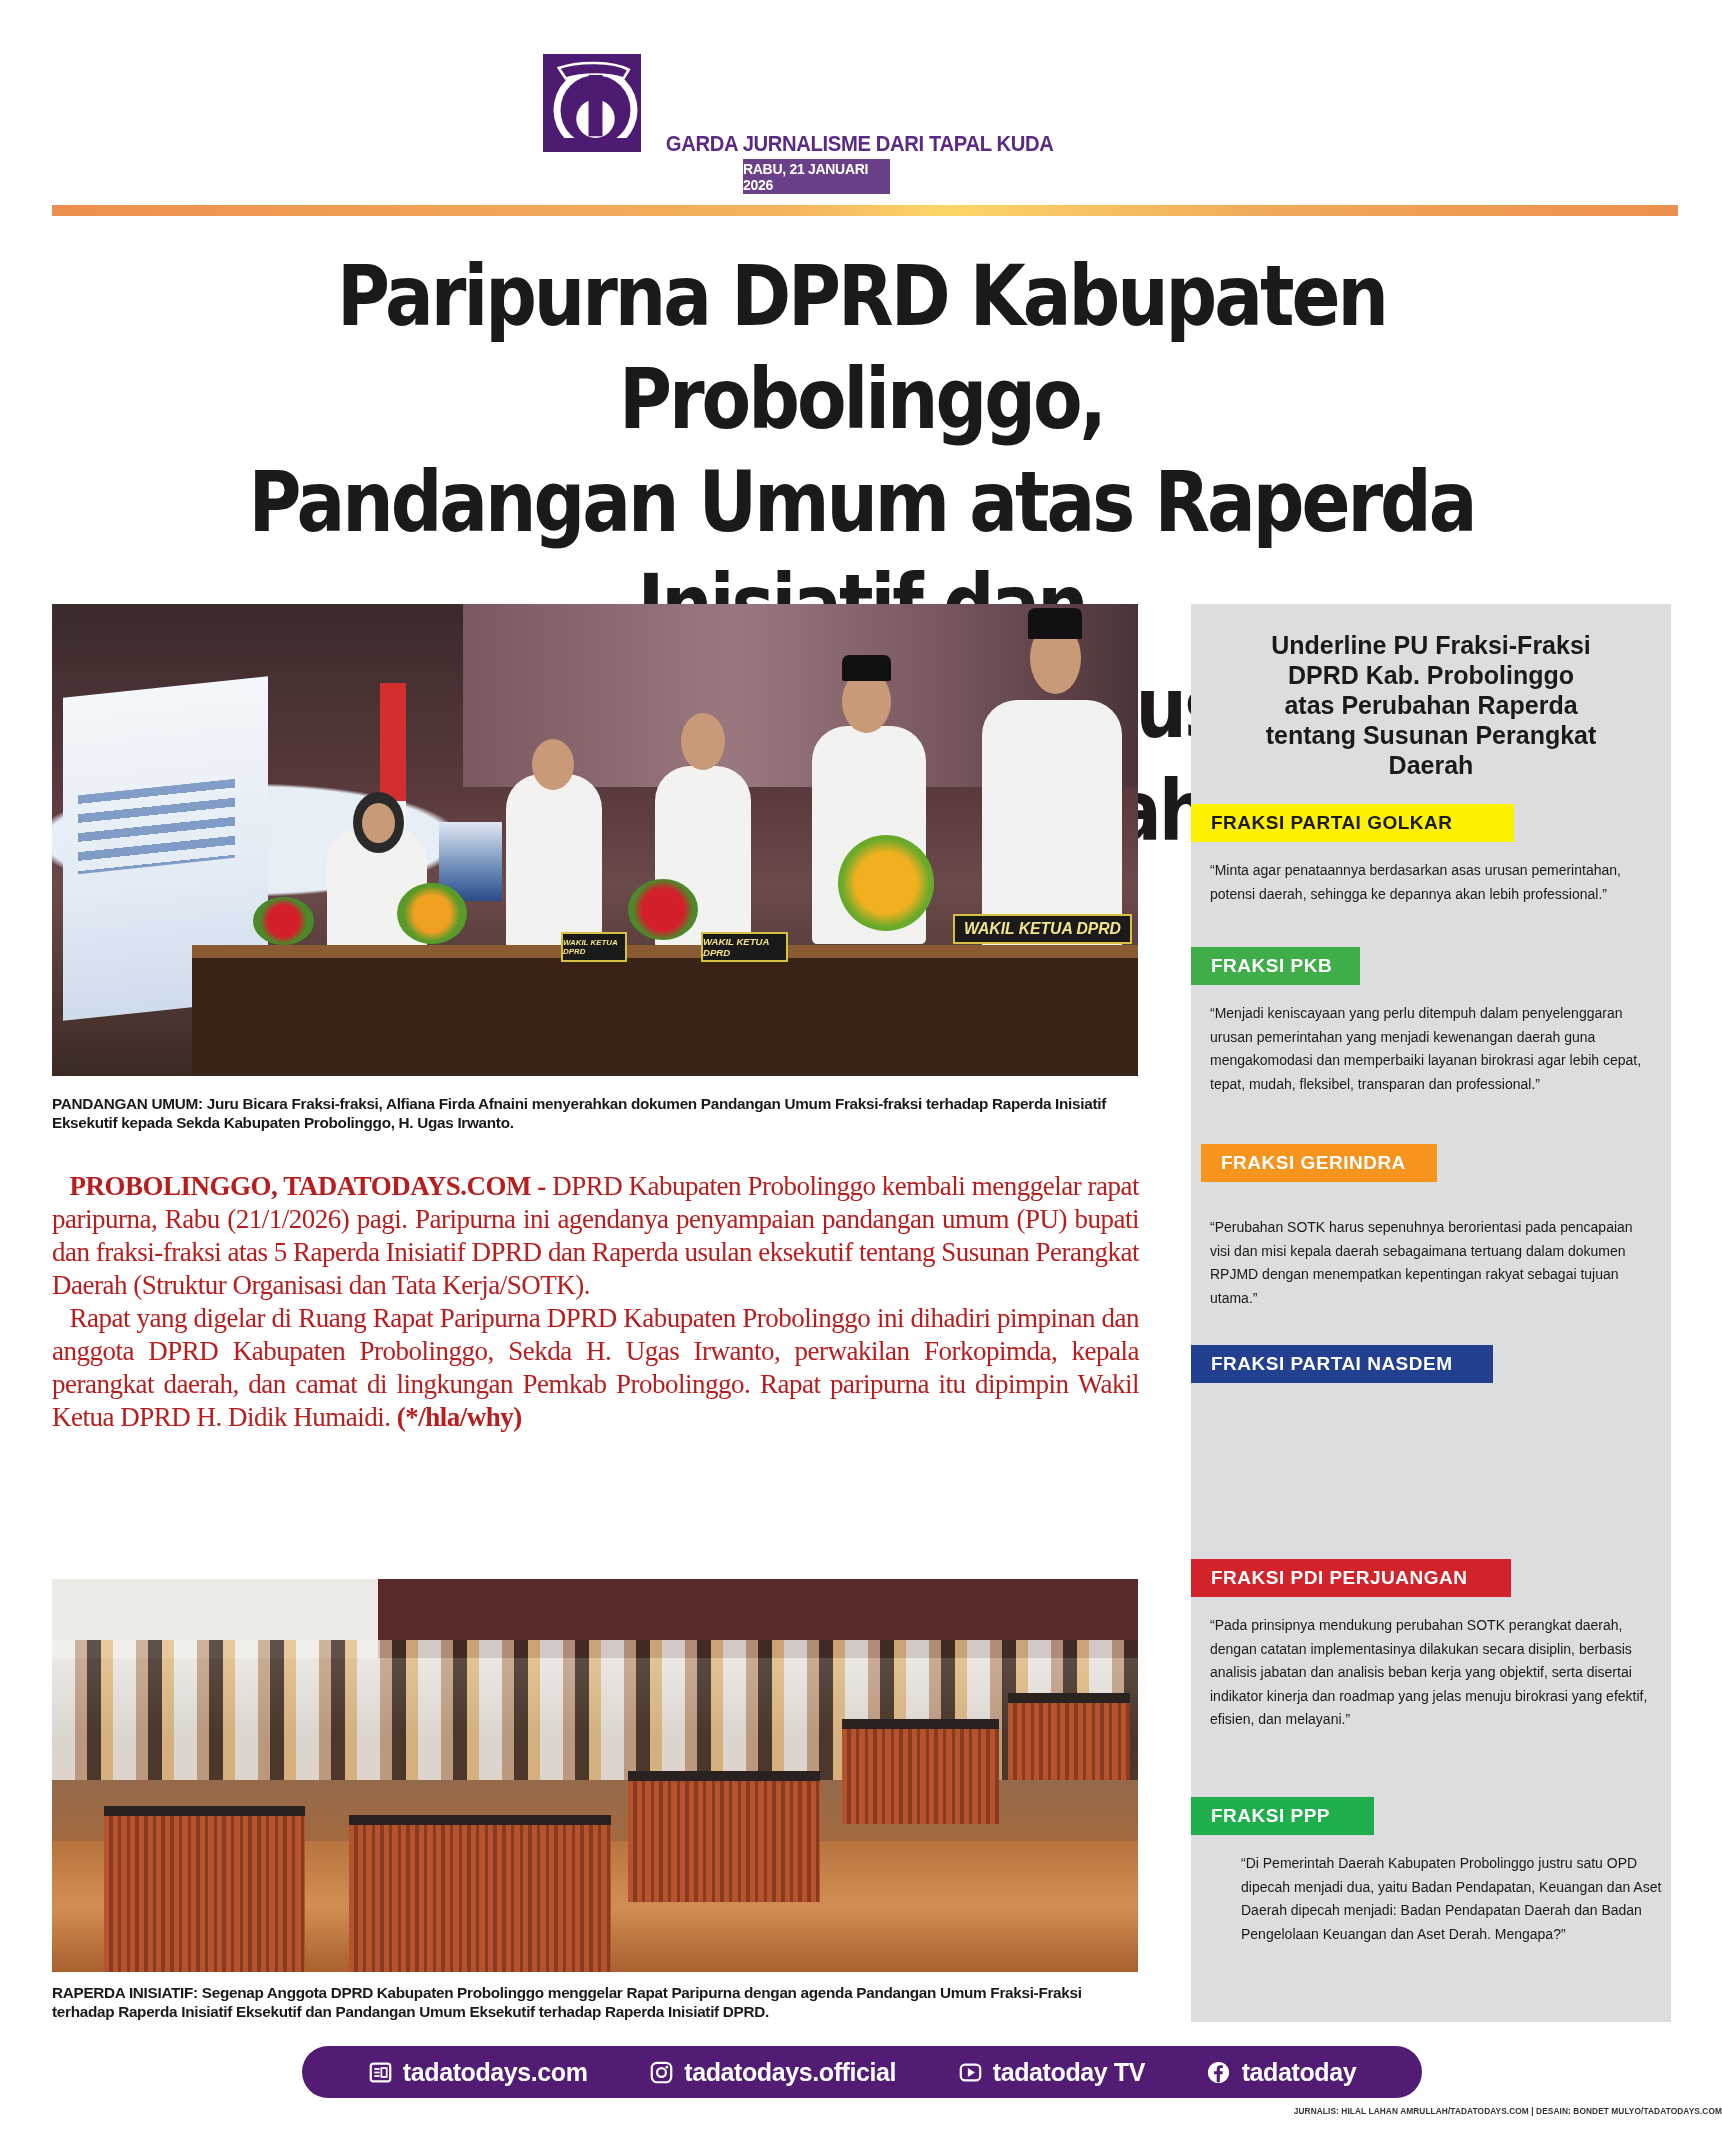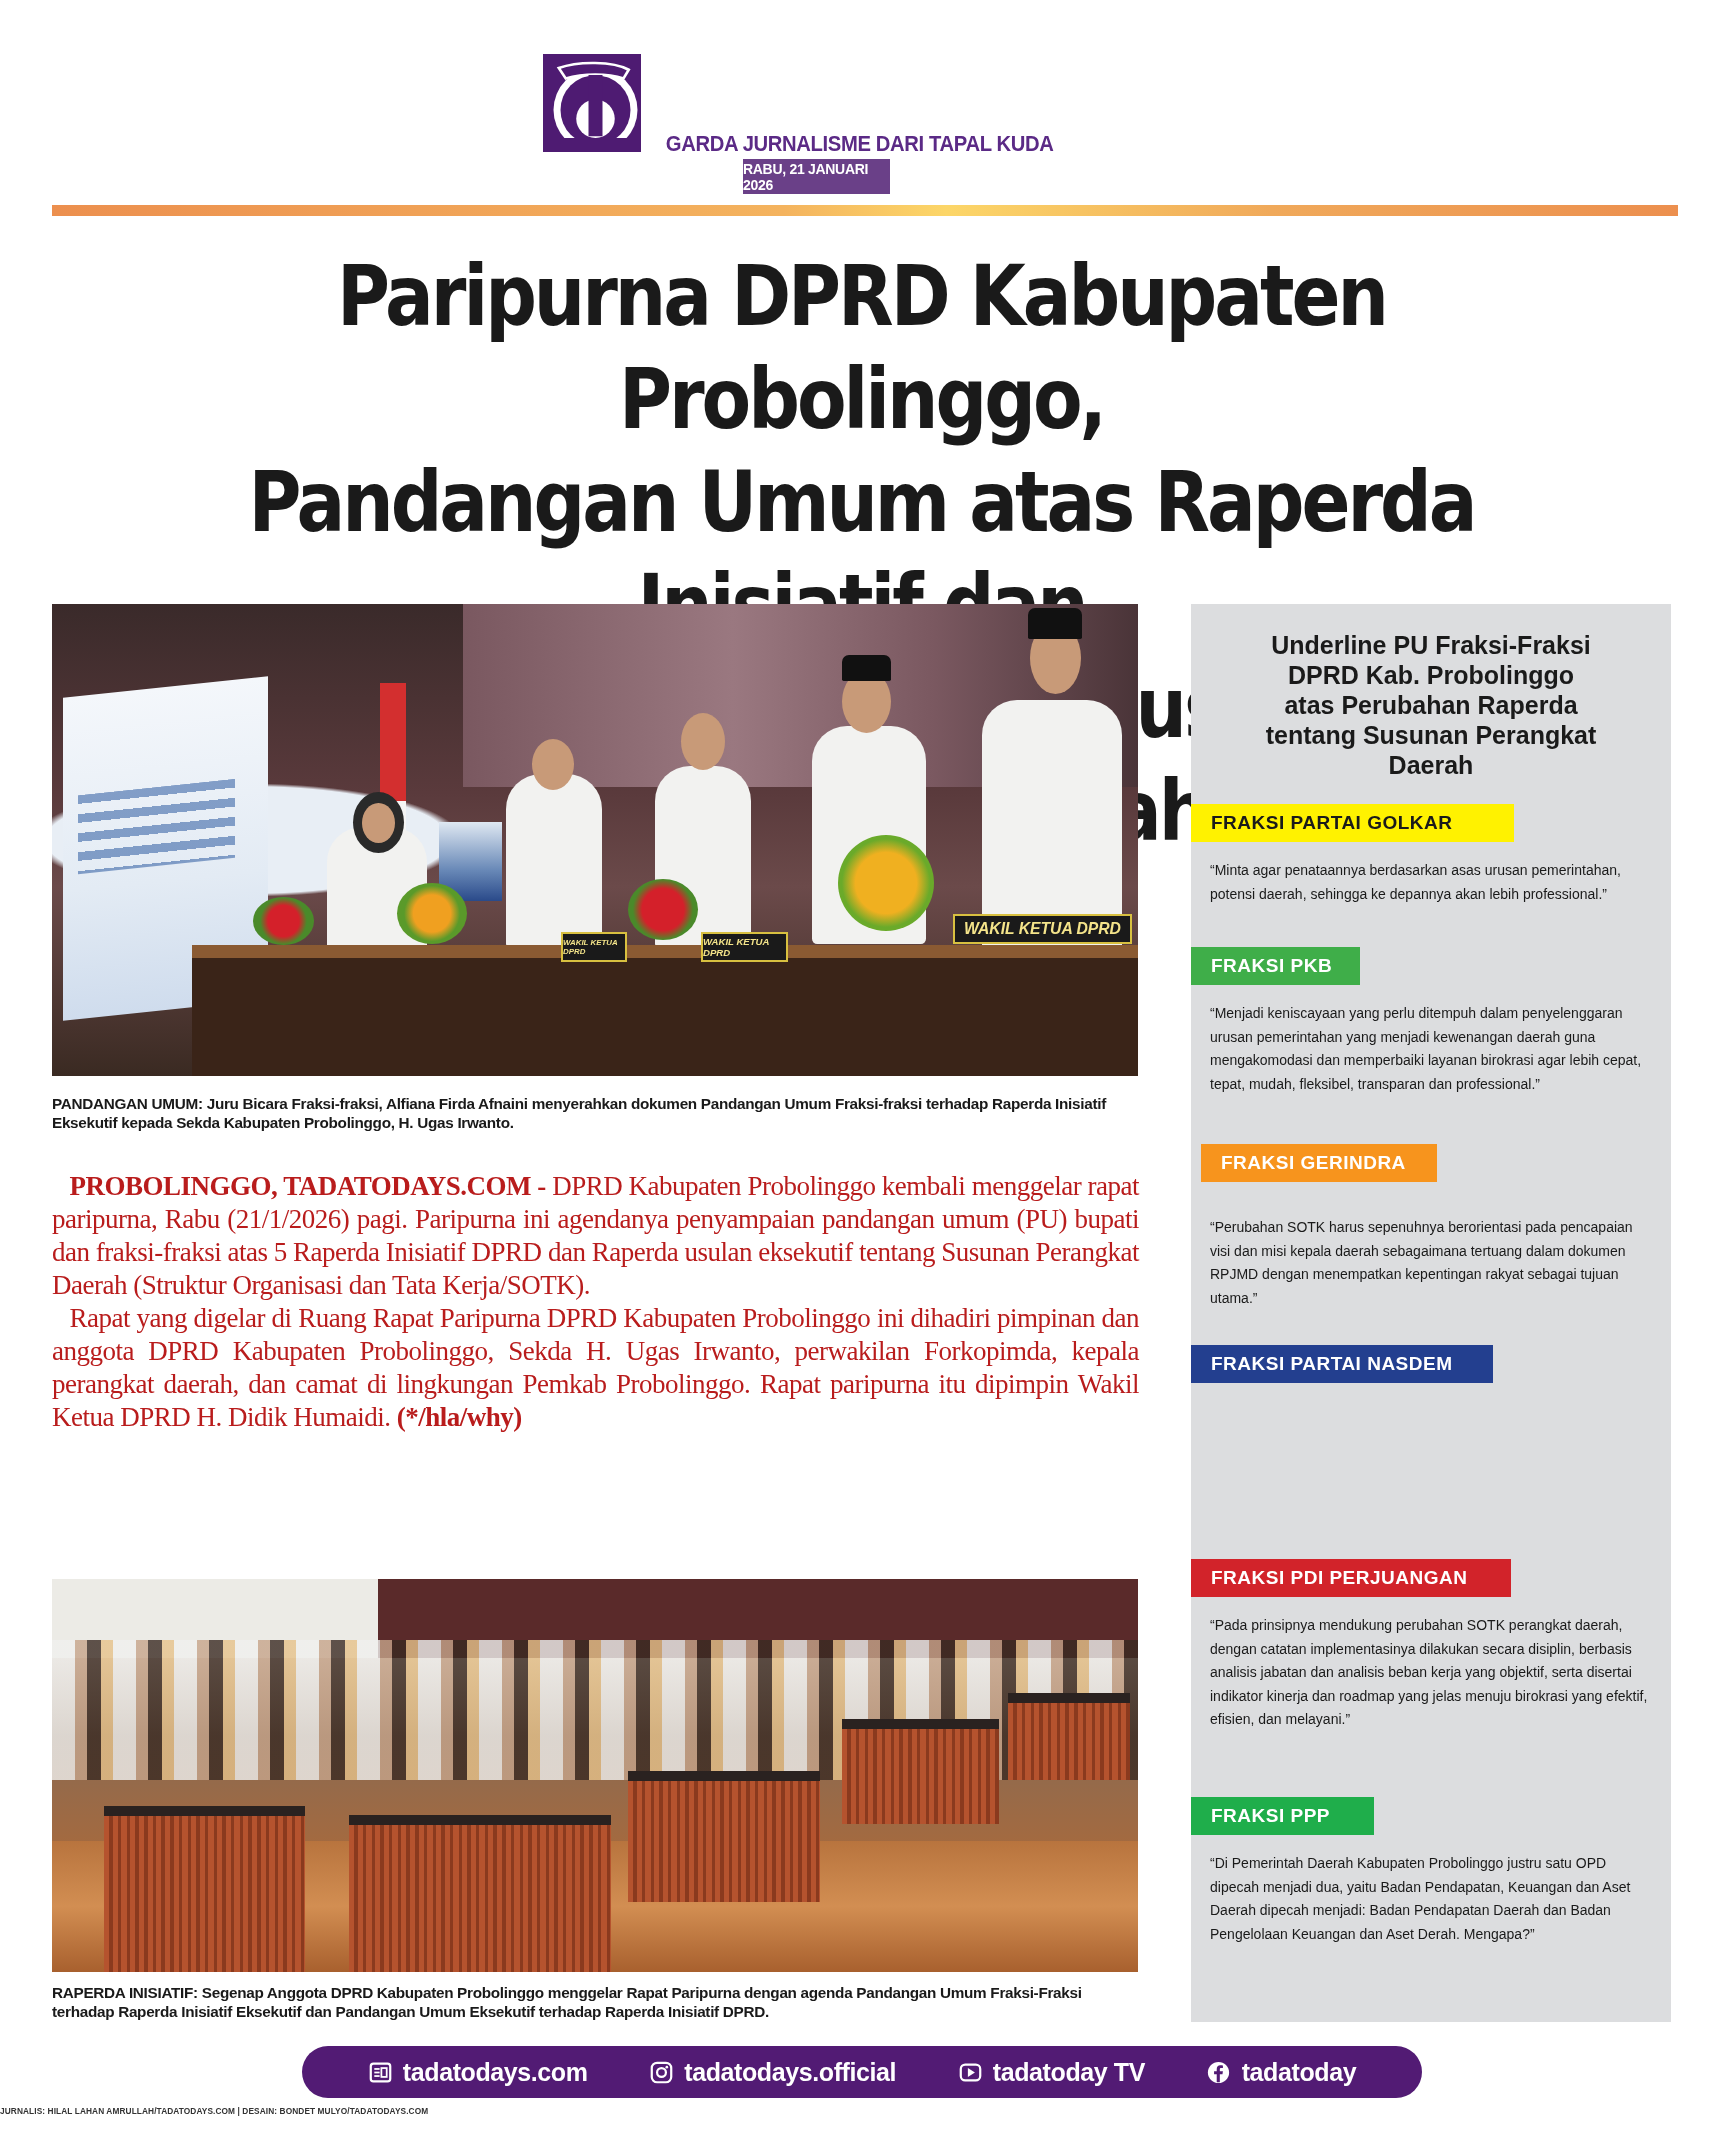--- a/index.html
+++ b/index.html
@@ -116,21 +116,21 @@
   
   .social-bar {
     position: absolute; left: 302px; top: 2046px; width: 1120px; height: 52px;
     background: #521b74; border-radius: 26px;
     display: flex; align-items: center; justify-content: space-around; padding: 0 35px;
   }
   .social-item { display: flex; align-items: center; gap: 10.5px; color: #fff;
     font-family: "Liberation Sans", sans-serif; font-weight: bold; font-size: 25px; letter-spacing: -0.4px; }
   .social-icon { width: 24.5px; height: 24.5px; display: inline-flex; align-items: center; justify-content: center; }
   .credits {
-    position: absolute; left: 0; top: 2106px; width: 1722px; text-align: left;
+    position: absolute; left: 0; top: 2106px; width: 1722px; text-align: right;
     font-family: "Liberation Sans", sans-serif; font-weight: bold; font-size: 8.3px; color: #333; letter-spacing: 0.1px;
   }
 </style>
 </head>
 <body>
 
 <header class="masthead">
   <svg class="logo-mark" viewBox="0 0 112 112">
     <rect x="0" y="0" width="112" height="112" fill="#4e1b72"></rect>
     <path d="M0 0 H112 V112 H0 Z" fill="#4e1b72"></path>
@@ -223,21 +223,21 @@
 
   <div class="fraksi-label" style="top:540px; width:236px; background:#f7941d; color:#fff;margin-left:10px;">FRAKSI GERINDRA</div>
   <p class="fraksi-quote" style="top:612px;">“Perubahan SOTK harus sepenuhnya berorientasi pada pencapaian visi dan misi kepala daerah sebagaimana tertuang dalam dokumen RPJMD dengan menempatkan kepentingan rakyat sebagai tujuan utama.”</p>
 
   <div class="fraksi-label" style="top:741px; width:302px; background:#233f8f; color:#fff;">FRAKSI PARTAI NASDEM</div>
 
   <div class="fraksi-label" style="top:955px; width:320px; background:#d2232a; color:#fff;">FRAKSI PDI PERJUANGAN</div>
   <p class="fraksi-quote" style="top:1010px;">“Pada prinsipnya mendukung perubahan SOTK perangkat daerah, dengan catatan implementasinya dilakukan secara disiplin, berbasis analisis jabatan dan analisis beban kerja yang objektif, serta disertai indikator kinerja dan roadmap yang jelas menuju birokrasi yang efektif, efisien, dan melayani.”</p>
 
   <div class="fraksi-label" style="top:1193px; width:183px; background:#1fae4b; color:#fff;">FRAKSI PPP</div>
-  <p class="fraksi-quote" style="top:1248px;">“Di Pemerintah Daerah Kabupaten Probolinggo justru satu OPD dipecah menjadi dua, yaitu Badan Pendapatan, Keuangan dan Aset Daerah dipecah menjadi: Badan Pendapatan Daerah dan Badan Pengelolaan Keuangan dan Aset Derah. Mengapa?”</p>
+  <p class="fraksi-quote" style="top:1248px;margin-left:31px;">“Di Pemerintah Daerah Kabupaten Probolinggo justru satu OPD dipecah menjadi dua, yaitu Badan Pendapatan, Keuangan dan Aset Daerah dipecah menjadi: Badan Pendapatan Daerah dan Badan Pengelolaan Keuangan dan Aset Derah. Mengapa?”</p>
 </aside>
 
 <footer>
   <nav class="social-bar">
     <a class="social-item">
       <span class="social-icon">
         <svg width="23" height="23" viewBox="0 0 26 26">
             <rect x="2" y="3" width="22" height="20" rx="3" fill="none" stroke="#fff" stroke-width="2.5"></rect>
             <rect x="6" y="8" width="6" height="2" fill="#fff"></rect>
             <rect x="6" y="12" width="6" height="2" fill="#fff"></rect>

